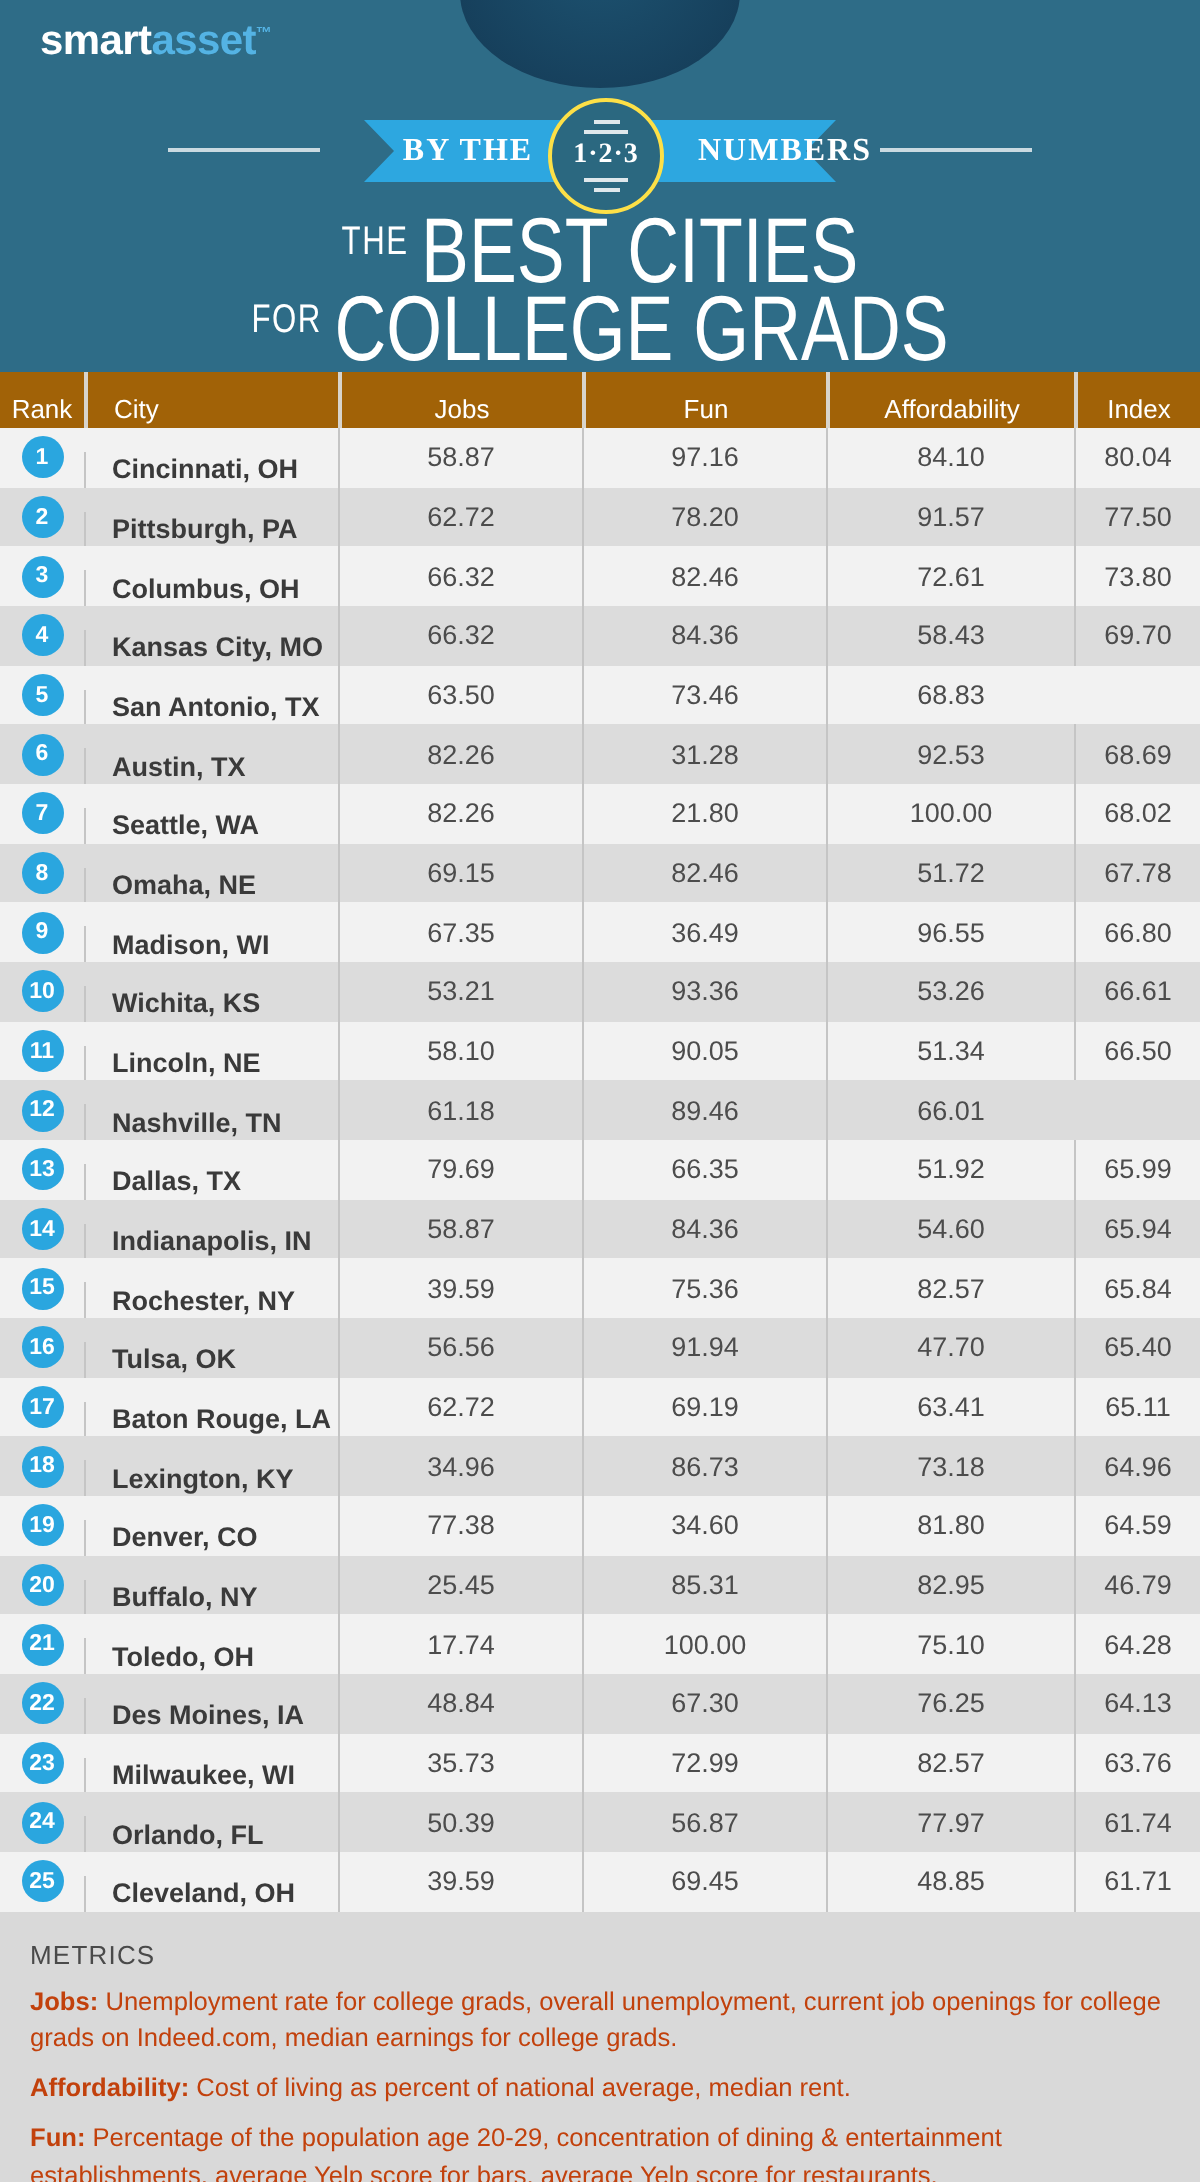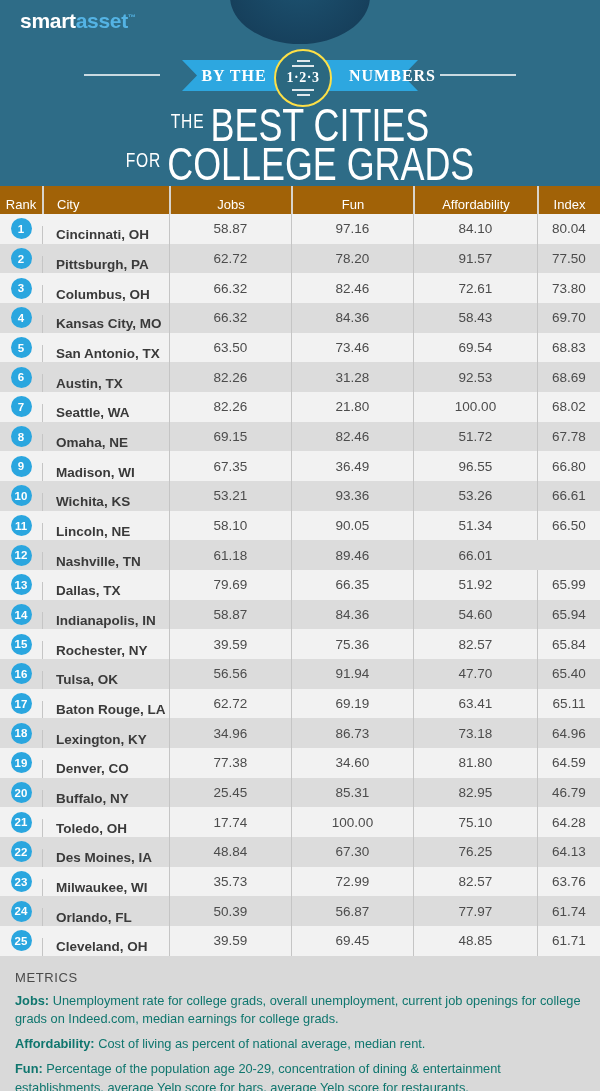--- a/index.html
+++ b/index.html
@@ -56,21 +56,21 @@
   .cell{display:flex;align-items:center;justify-content:center;font-size:13.5px;color:#4c4c4c;box-sizing:border-box;}
   .cell:not(:first-child){border-left:1px solid #c5c5c5;}
   .cell.city{justify-content:flex-start;padding-left:13px;font-weight:bold;color:#3a3a3a;margin-top:12px;}
   .rank-badge{width:21px;height:21px;border-radius:50%;background:#2aa6df;color:#fff;
         font-size:11.5px;font-weight:bold;display:flex;align-items:center;justify-content:center;}
 
   
   .footer{position:absolute;top:956px;left:0;width:600px;height:135px;background:#d9d9d9;
         padding:14px 15px 0 15px;box-sizing:border-box;}
   .metrics-heading{font-size:13px;color:#4a4a4a;letter-spacing:.6px;margin:0 0 7px 0;font-weight:normal;}
-  .metric-item{font-size:12.8px;color:#0f766e;line-height:1.42;margin:1px 0 7px 0;}
+  .metric-item{font-size:12.8px;color:#c2410c;line-height:1.42;margin:1px 0 7px 0;}
   .metric-label{font-weight:bold;}
 </style>
 </head>
 <body>
 
 <div class="page">
 
   <div class="hero">
     <div class="logo-ellipse"></div>
     <div class="logo-text"><span>smart</span><span class="logo-asset">asset</span><span class="logo-tm">™</span></div>
@@ -153,21 +153,20 @@
       <div class="cell">69.70</div>
     </div>
 
     <div class="trow">
       <div class="cell">
         <div class="rank-badge">5</div>
       </div>
       <div class="cell city">San Antonio, TX</div>
       <div class="cell">63.50</div>
       <div class="cell">73.46</div>
-      <div class="cell">69.54</div>
       <div class="cell">68.83</div>
     </div>
 
     <div class="trow">
       <div class="cell">
         <div class="rank-badge">6</div>
       </div>
       <div class="cell city">Austin, TX</div>
       <div class="cell">82.26</div>
       <div class="cell">31.28</div>

